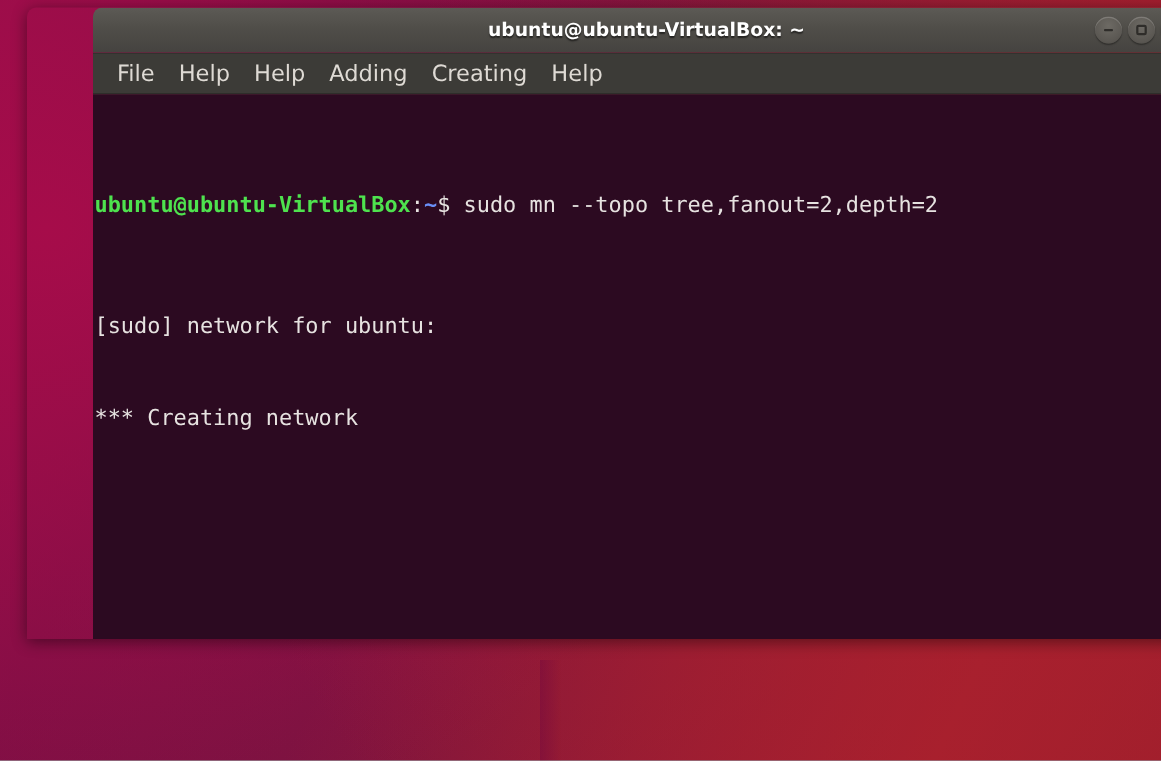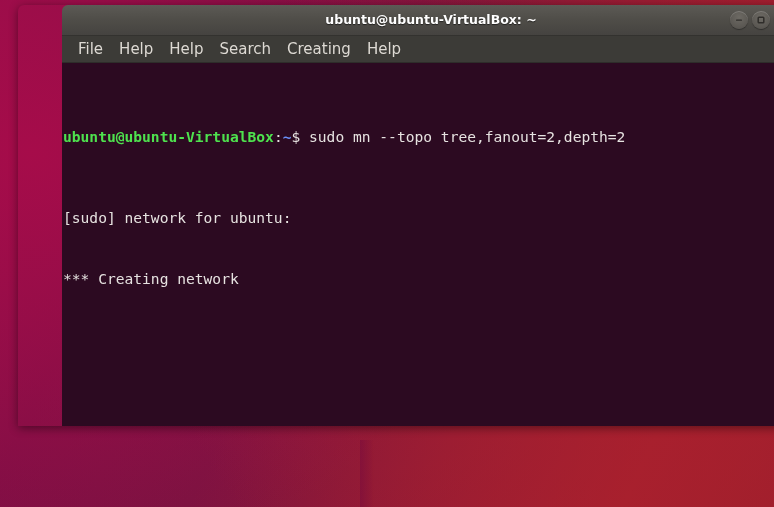--- a/index.html
+++ b/index.html
@@ -176,21 +176,21 @@
             <path d="M2.6 2.6 L7.4 7.4 M7.4 2.6 L2.6 7.4" stroke="#702a10" stroke-width="1.5" stroke-linecap="round"></path>
           </svg>
         </div>
       </div>
     </div>
 
     <div id="menubar">
       <div class="menu-item">File</div>
       <div class="menu-item">Help</div>
       <div class="menu-item">Help</div>
-      <div class="menu-item">Search</div>
+      <div class="menu-item">Adding</div>
       <div class="menu-item">Creating</div>
       <div class="menu-item">Help</div>
     </div>
 
     <div id="terminal">
       <div id="term-text">
 
         <div class="line"><span class="c-green">ubuntu@ubuntu-VirtualBox</span><span class="c-white">:</span><span class="c-blue">~</span><span class="c-white">$ </span><span class="c-white">sudo mn --topo tree,fanout=2,depth=2</span></div>
 
         <div class="line">[sudo] network for ubuntu:</div>

